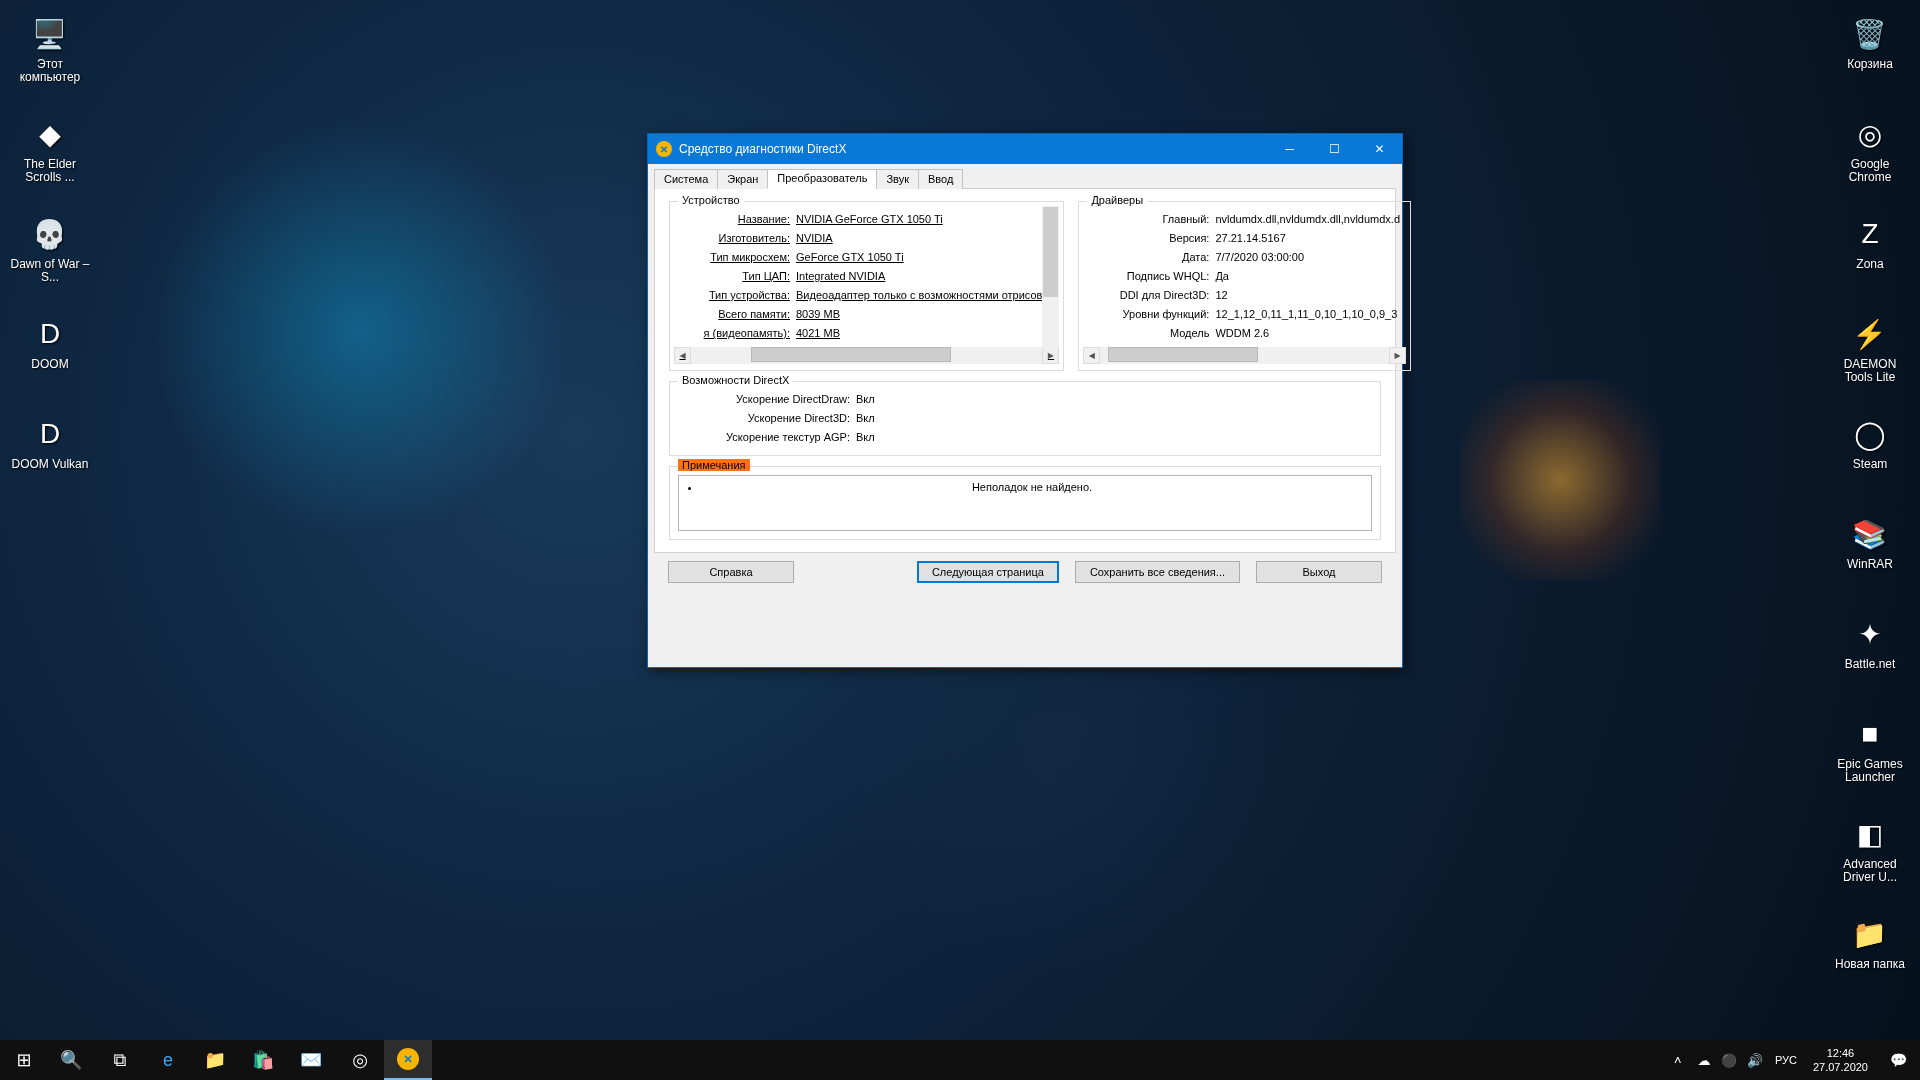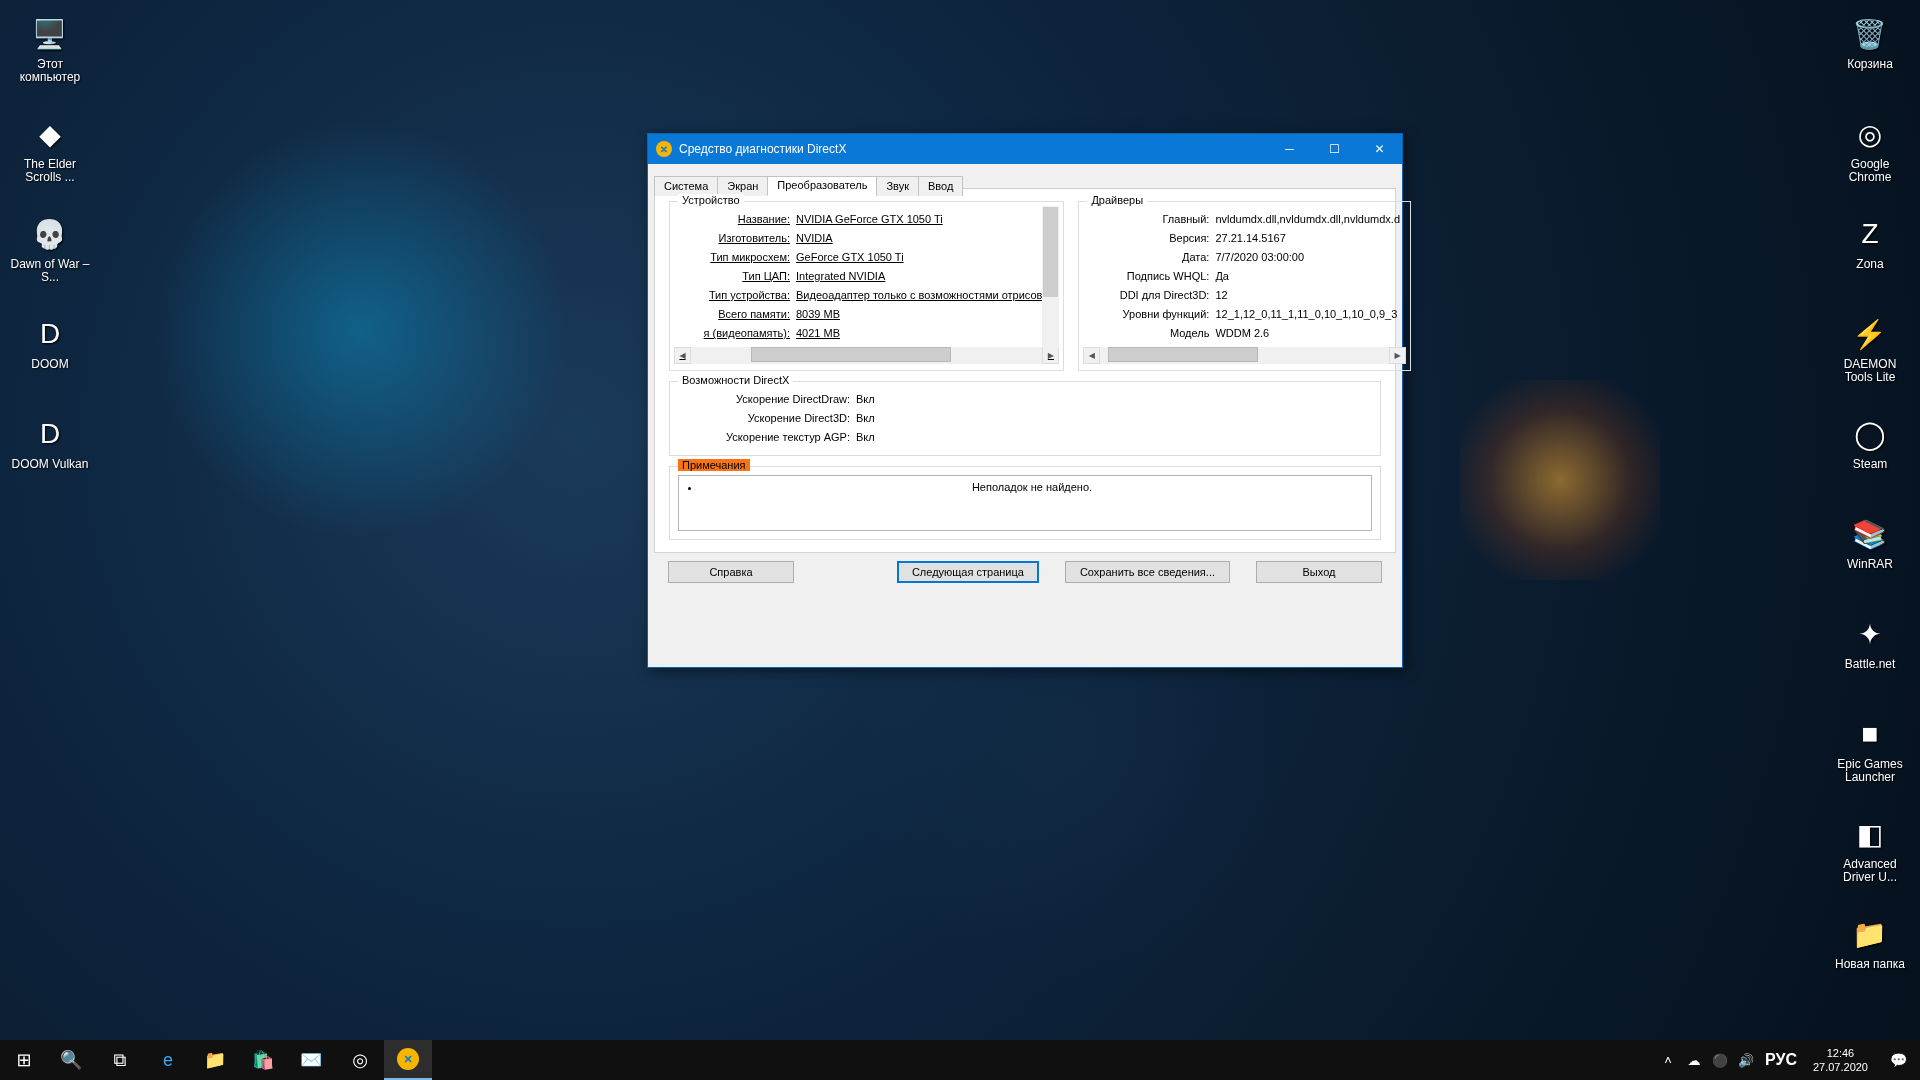--- a/index.html
+++ b/index.html
@@ -15,52 +15,52 @@
 .di .lbl{line-height:13px;word-wrap:break-word;}
 
 
 .win{position:absolute;top:133px;left:647px;width:756px;height:535px;background:#f0f0f0;border:1px solid #0a65b1;box-shadow:3px 3px 12px rgba(0,0,0,.5);}
 .titlebar{height:30px;background:#0a78d6;color:#fff;display:flex;align-items:center;padding-left:8px;font-size:12px;}
 .titlebar .ticon{width:16px;height:16px;background:#f7b500;border-radius:50%;margin-right:7px;display:flex;align-items:center;justify-content:center;font-size:10px;color:#0a78d6;font-weight:bold;}
 .winctrls{margin-left:auto;display:flex;}
 .winbtn{width:45px;height:30px;display:flex;align-items:center;justify-content:center;color:#fff;font-size:12px;}
 .body{padding:4px 6px 0;}
 .tabs{display:flex;border-bottom:1px solid #ccc;font-size:11px;}
-.tab{padding:3px 9px;border:1px solid #c3c3c3;border-bottom:none;background:#f0f0f0;margin-right:-1px;position:relative;top:8px;cursor:pointer;}
+.tab{padding:3px 9px;border:1px solid #c3c3c3;border-bottom:none;background:#f0f0f0;margin-right:-1px;position:relative;top:1px;cursor:pointer;}
 .tab.active{background:#fff;border-bottom:1px solid #fff;padding-top:2px;padding-bottom:4px;}
 .content{background:#fff;border:1px solid #d4d4d4;border-top:none;padding:12px 14px;}
 .cols{display:flex;gap:14px;}
 .grp{flex:1;border:1px solid #dcdcdc;padding:8px 0 0;position:relative;font-size:11px;}
 .grp legend{position:absolute;top:-8px;left:8px;background:#fff;padding:0 4px;font-size:11px;}
 .kv{display:flex;padding:1px 10px;line-height:17px;}
 .kv .k{width:110px;text-align:right;margin-right:6px;white-space:nowrap;}
 .kv .v{flex:1;white-space:nowrap;overflow:hidden;}
 .kv.r .k{width:120px;}
 .scrollh{display:flex;height:17px;margin:4px 4px 6px;background:#f0f0f0;}
 .scrollh .arr{width:17px;height:17px;background:#f0f0f0;border:1px solid #dcdcdc;display:flex;align-items:center;justify-content:center;font-size:8px;color:#555;}
 .scrollh .track{flex:1;background:#f0f0f0;position:relative;}
 .scrollh .thumb{position:absolute;top:0;height:15px;background:#cdcdcd;border:1px solid #b8b8b8;}
 .grpDx{margin-top:10px;}
 .grpDx .kv .k{width:170px;}
 .grpNotes{border:1px solid #dcdcdc;padding:8px 0 0;position:relative;margin-top:10px;font-size:11px;}
 .grpNotes legend{position:absolute;top:-8px;left:8px;background:#f97316;padding:0 4px;}
 .notesbox{border:1px solid #b5b5b5;margin:0 8px 8px;height:56px;padding:5px 8px;font-size:11px;background:#fff;text-align:center;}
 .notesbox ul{list-style:disc;padding-left:14px;}
-.btnrow{display:flex;gap:26px;padding:8px 14px;align-items:center;}
+.btnrow{display:flex;gap:16px;padding:8px 14px;align-items:center;}
 .btnrow .sp{flex:1;}
 .wbtn{min-width:126px;height:22px;border:1px solid #adadad;background:#e1e1e1;font-size:11px;cursor:pointer;padding:0 14px;}
 .wbtn.active{border:1px solid #0078d7;box-shadow:0 0 0 1px #0078d7 inset;}
 
 
 .taskbar{position:absolute;bottom:0;left:0;right:0;height:40px;background:#101010;display:flex;align-items:center;color:#fff;}
 .tb-item{width:48px;height:40px;display:flex;align-items:center;justify-content:center;font-size:18px;}
 .tb-item.active{background:rgba(255,255,255,.12);border-bottom:2px solid #76b9ed;}
 .tray{margin-left:auto;display:flex;align-items:center;height:40px;font-size:12px;}
 .tray-ico{width:26px;text-align:center;font-size:13px;}
-.tray-lang{padding:0 6px;font-size:16px;font-weight:bold;}
+.tray-lang{padding:0 6px;font-size:11px;}
 .tray-time{padding:0 10px;text-align:center;line-height:14px;font-size:11px;}
 .tray-noti{width:42px;text-align:center;font-size:14px;}
 .vsb{position:absolute;right:4px;top:4px;bottom:22px;width:17px;background:#f0f0f0;}
 .vsb .thumb{position:absolute;left:1px;right:1px;top:1px;height:90px;background:#cdcdcd;}
 </style>
 </head>
 <body>
 
 <div class="bg-glow"></div>
 <div class="bg-fig"></div>

